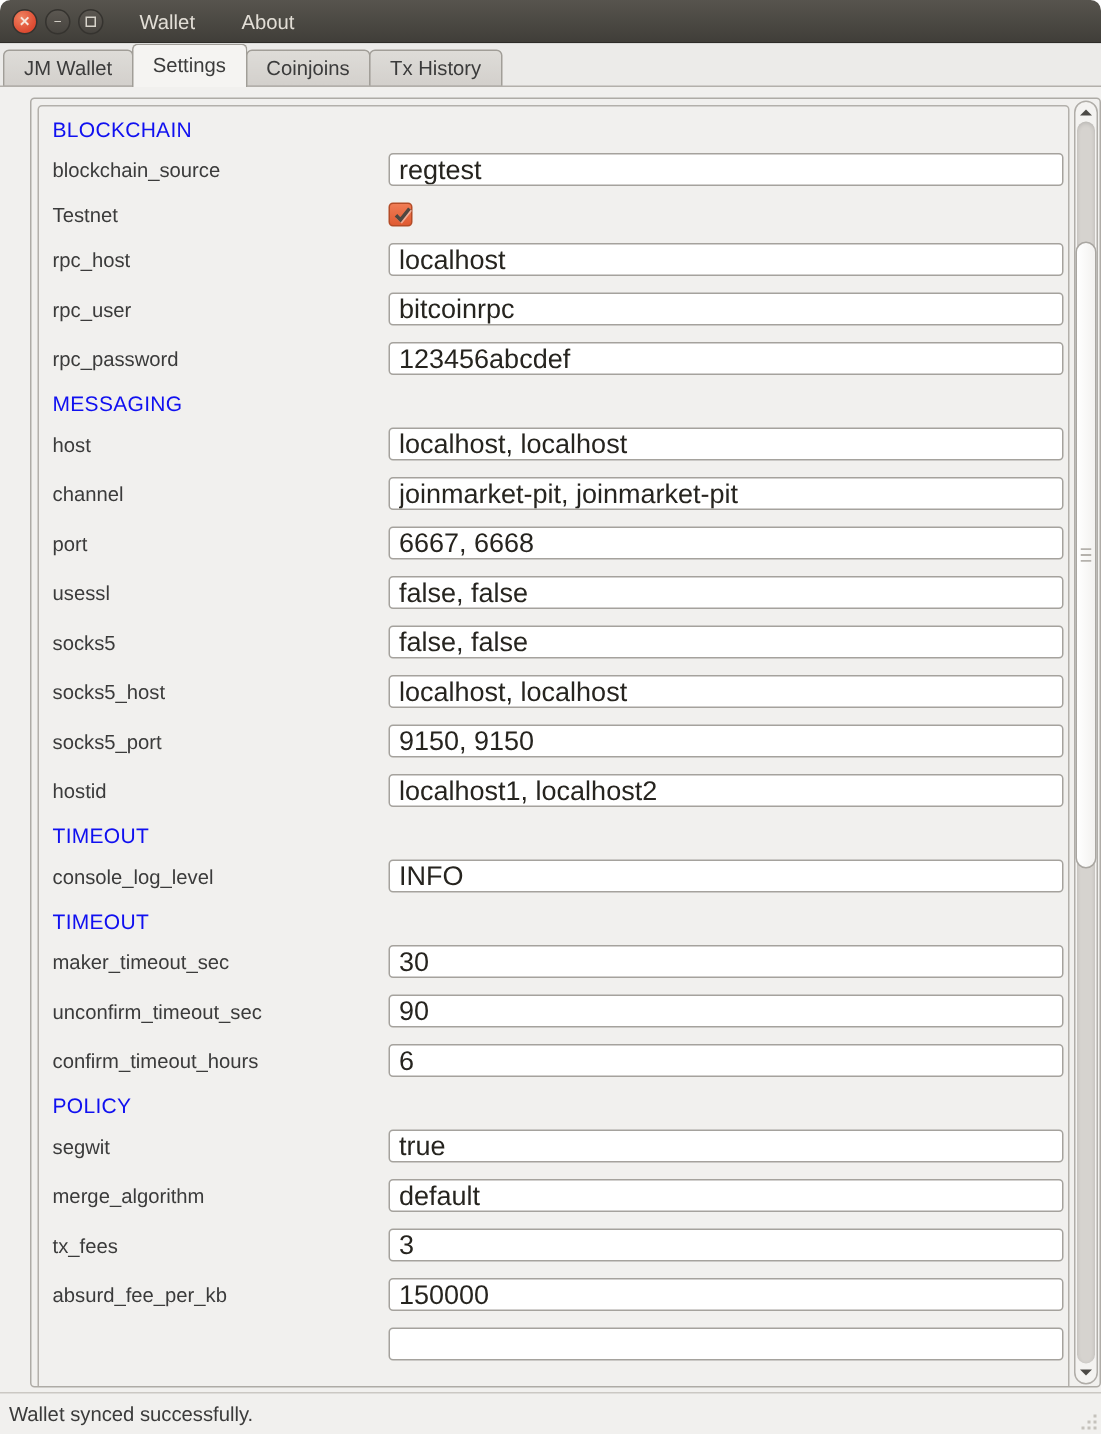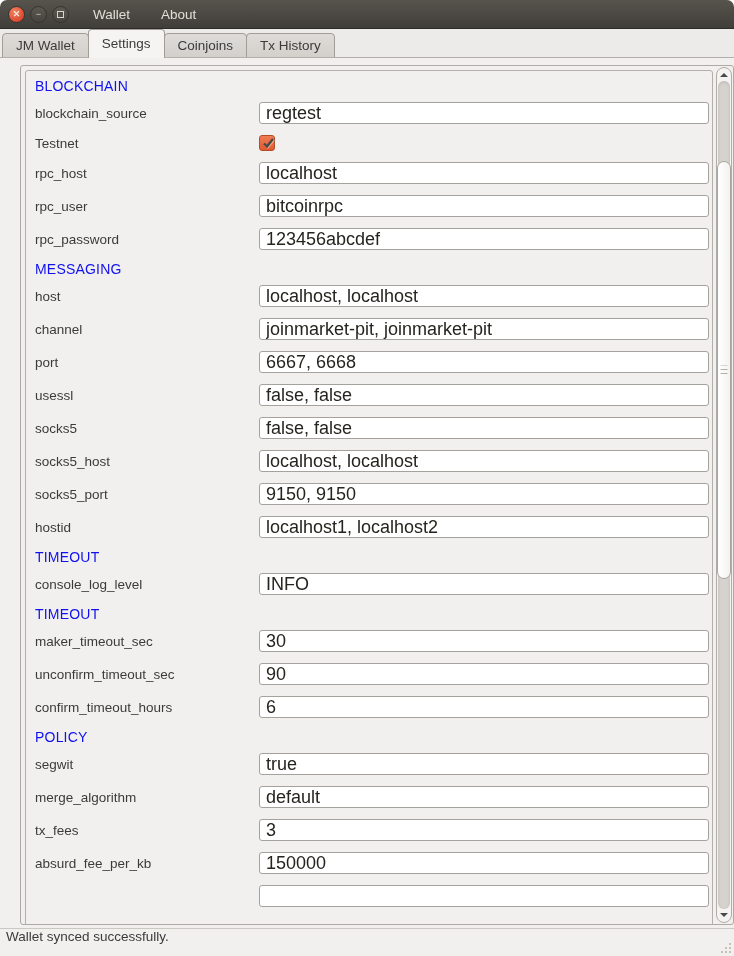--- a/index.html
+++ b/index.html
@@ -80,21 +80,21 @@
   .sb-thumb { position: absolute; left: 0; right: 0; top: 93px; height: 418px;
     background: linear-gradient(90deg, #ffffff, #f3f2f0);
     border: 1px solid #a9a6a1; border-radius: 7px; cursor: default; }
   .sb-thumb::after { content: ""; position: absolute; left: 50%; top: 50%;
     width: 7px; height: 9px; transform: translate(-50%, -50%);
     background: repeating-linear-gradient(#b5b2ad 0 1px, transparent 1px 4px); }
 
   
   .statusbar { height: 28px; flex: 0 0 28px; background: #f1f0ee;
     border-top: 1px solid #cbc8c3; position: relative;
-    display: flex; padding-left: 6px; }
+    display: flex; align-items: center; padding-left: 6px; }
   .status-text { font-size: 13.5px; color: #3b3b3b; }
   .resize-grip { position: absolute; right: 3px; bottom: 3px; width: 12px; height: 12px; }
   .resize-grip i { position: absolute; width: 2px; height: 2px; background: #c5c2bc; }
   .resize-grip i:nth-child(1) { right: 0; bottom: 0; }
   .resize-grip i:nth-child(2) { right: 4px; bottom: 0; }
   .resize-grip i:nth-child(3) { right: 0; bottom: 4px; }
   .resize-grip i:nth-child(4) { right: 8px; bottom: 0; }
   .resize-grip i:nth-child(5) { right: 4px; bottom: 4px; }
   .resize-grip i:nth-child(6) { right: 0; bottom: 8px; }
 </style>

